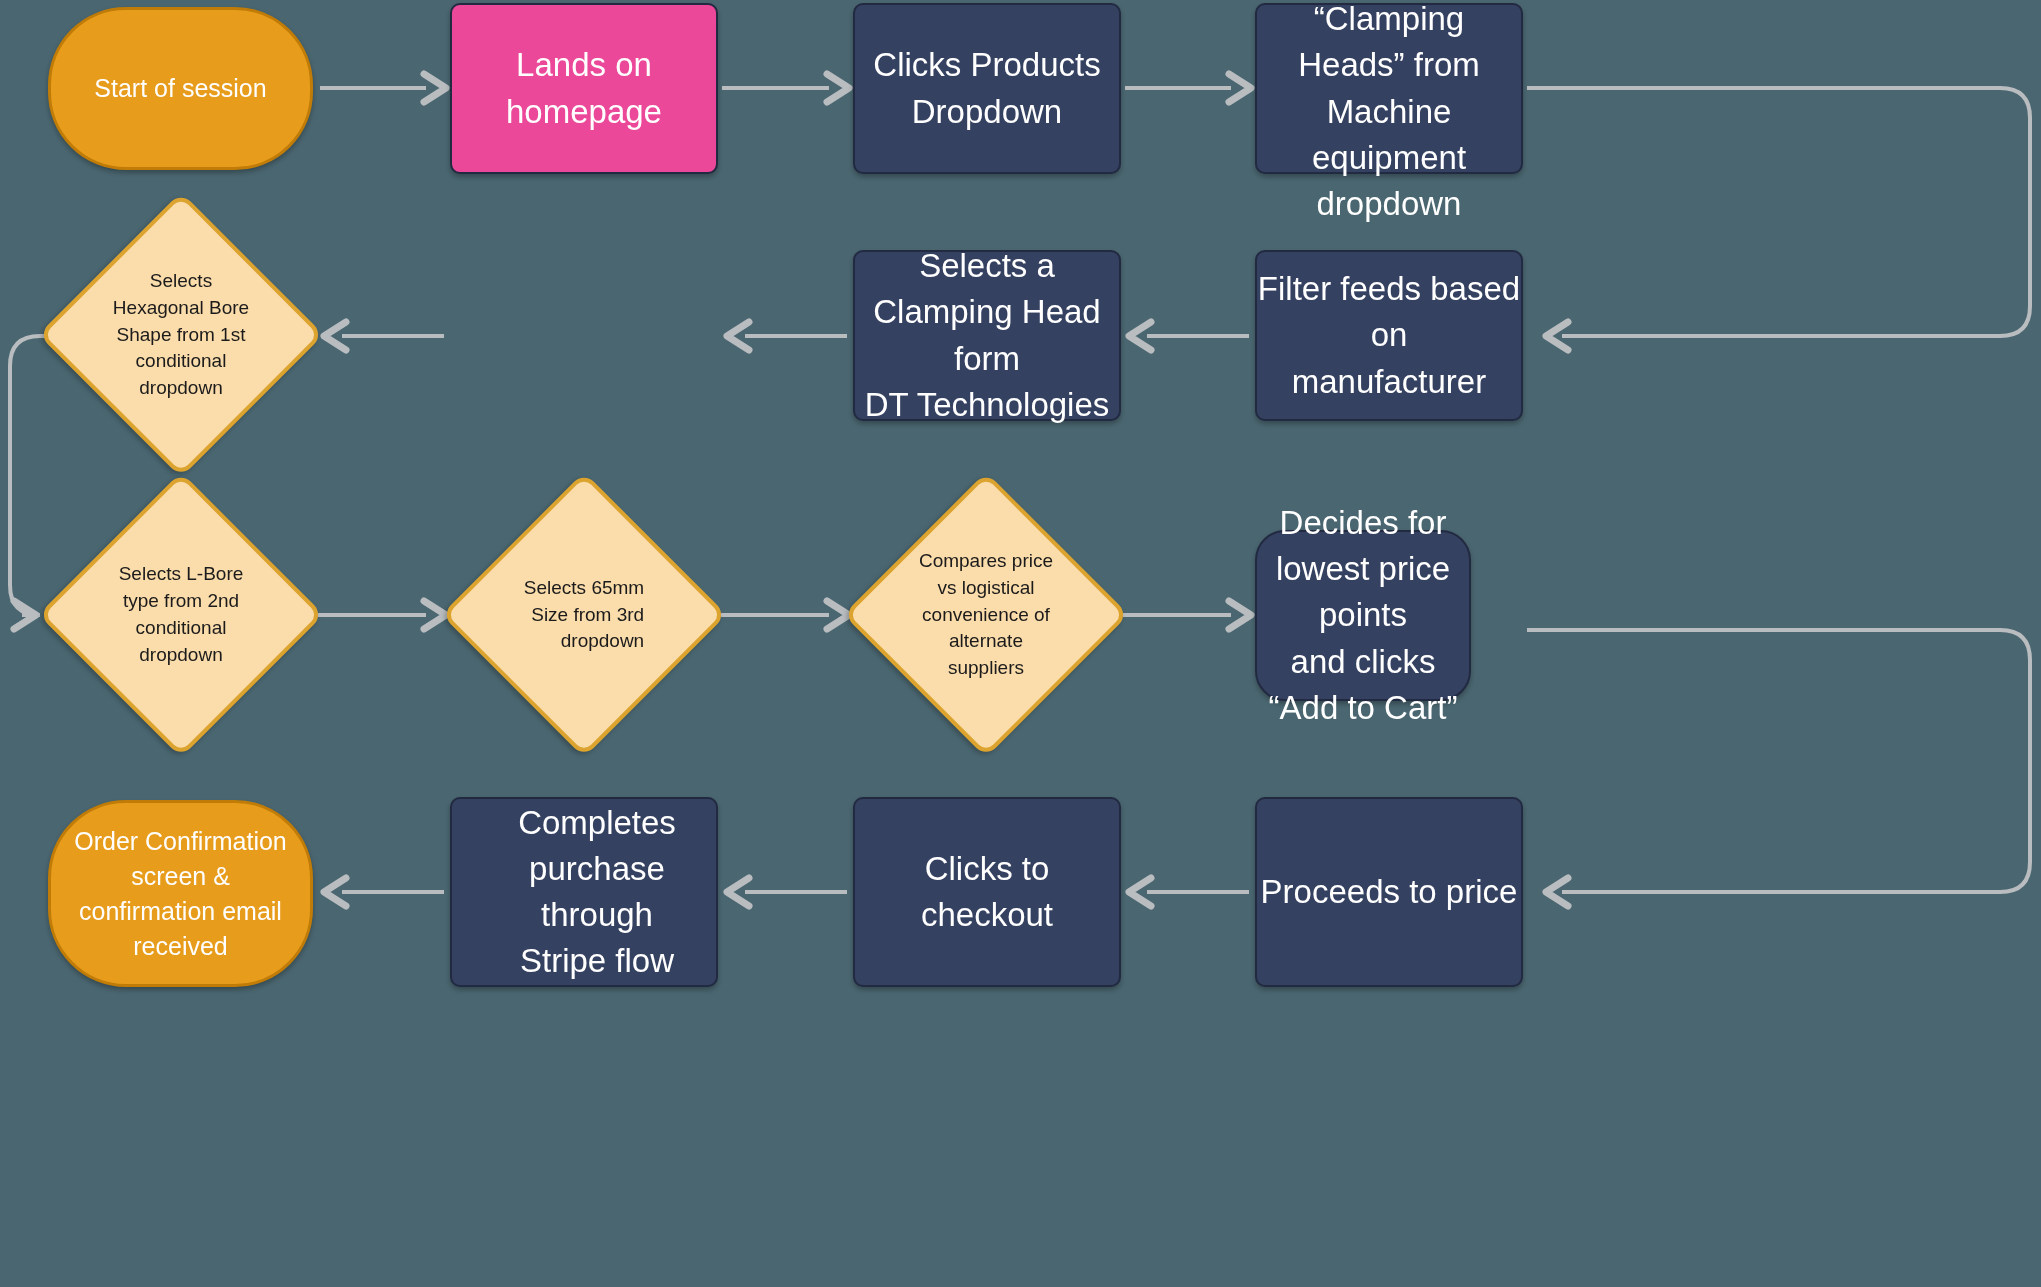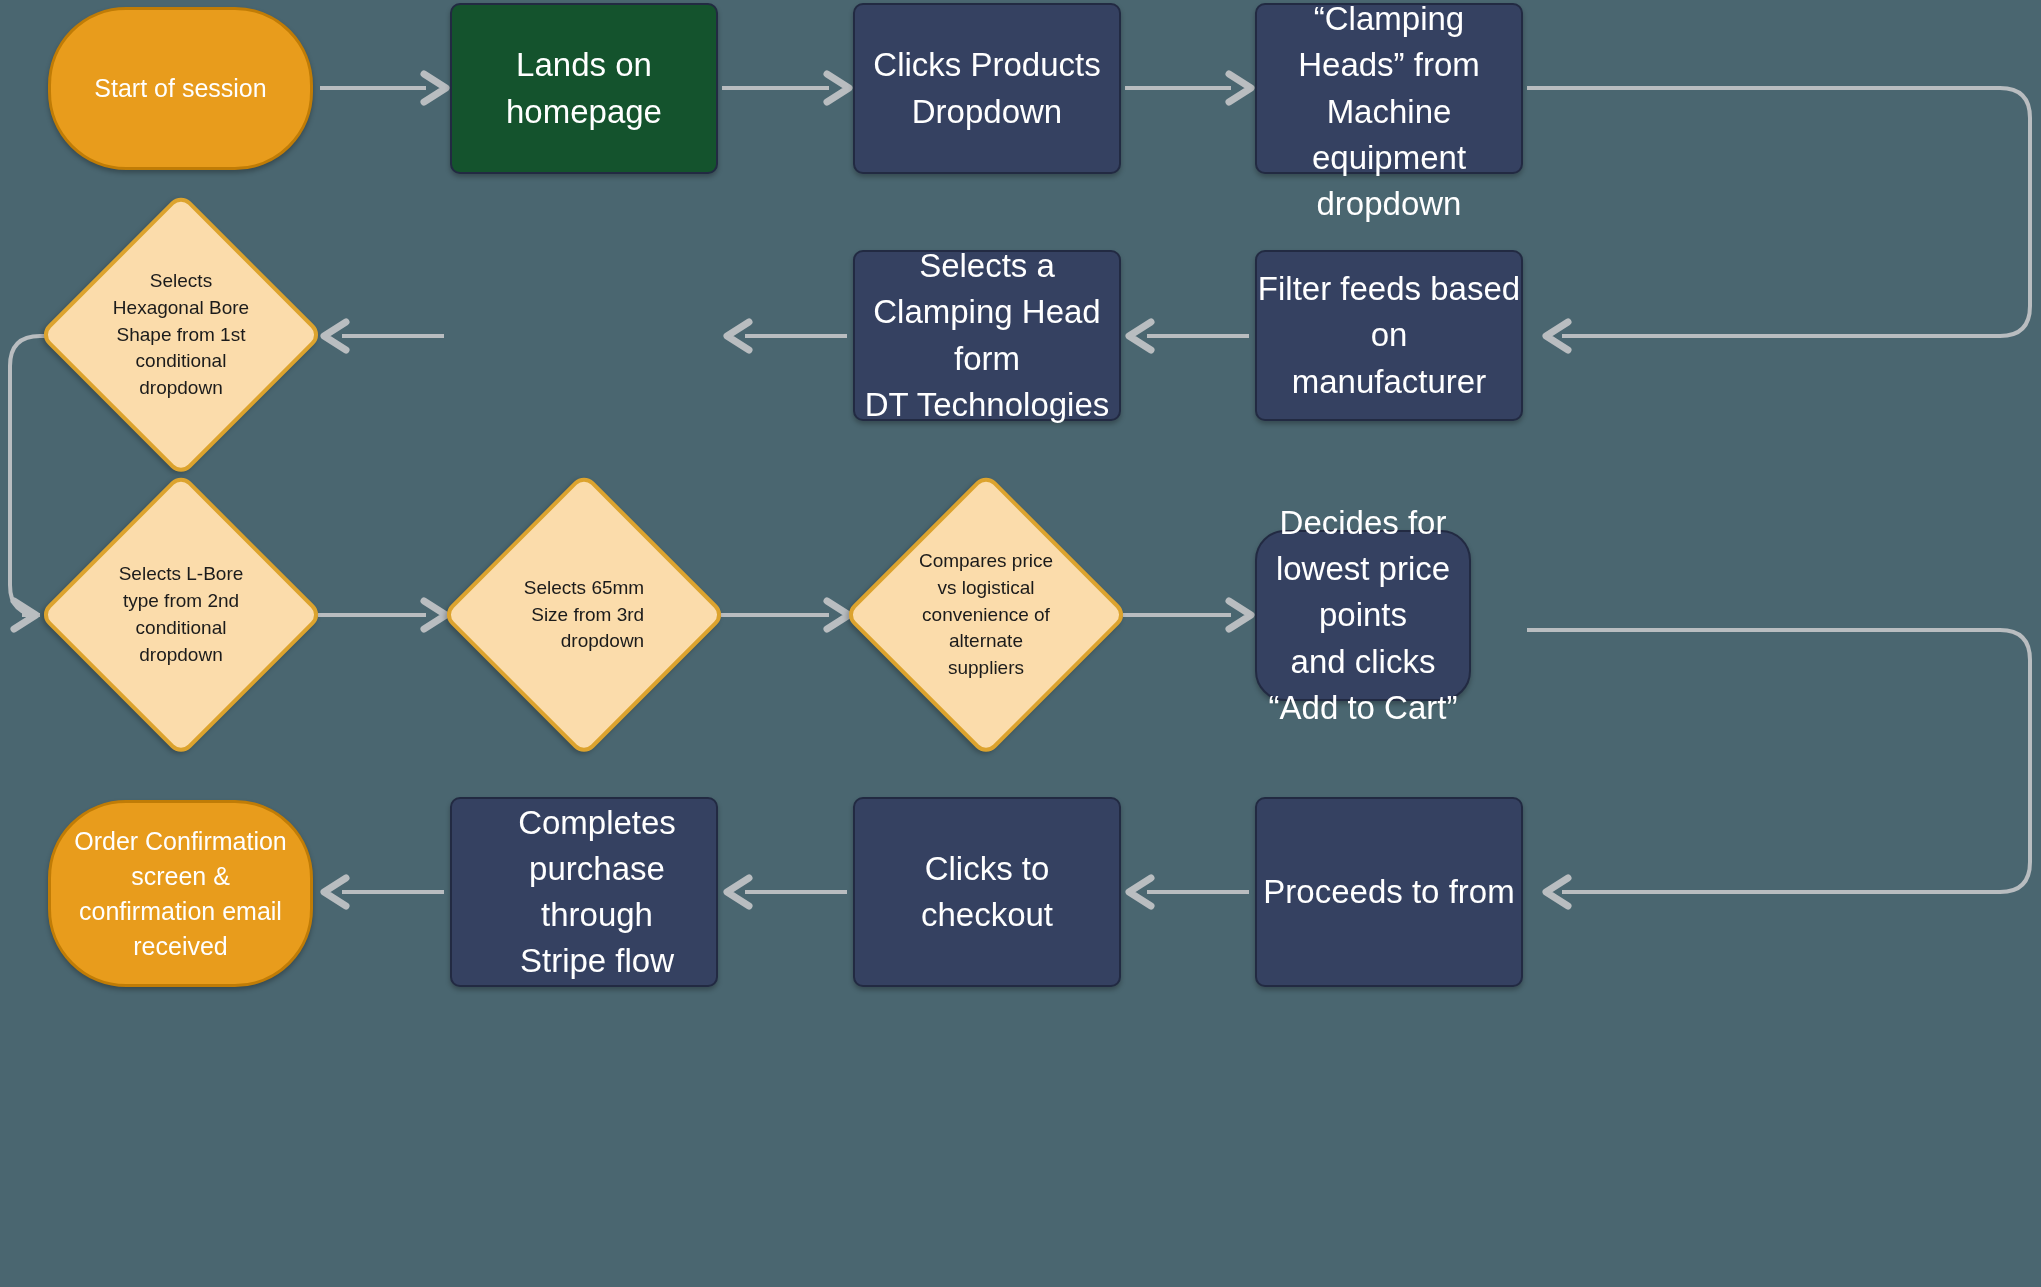--- a/index.html
+++ b/index.html
@@ -165,21 +165,21 @@
     <g>
       <path d="M 444 892 L 342 892" stroke="#b9bdc0" stroke-width="4" fill="none"></path>
       <path d="M 346 878 L 324 892 L 346 906" stroke="#b9bdc0" stroke-width="7" fill="none" stroke-linecap="round" stroke-linejoin="round"></path>
     </g>
   </svg>
 
   <div class="node terminator" style="left: 48px; top: 7px; width: 265px; height: 163px; background: rgb(232, 156, 28); border-color: rgb(192, 124, 6); color: rgb(255, 255, 255);">
     <span class="node-label">Start of session</span>
   </div>
 
-  <div class="node process" style="left: 450px; top: 3px; width: 268px; height: 171px; background: #14532d; border-color: rgb(34, 42, 66); color: rgb(255, 255, 255); text-align: center;">
+  <div class="node process" style="left: 450px; top: 3px; width: 268px; height: 171px; background: #ec4899; border-color: rgb(34, 42, 66); color: rgb(255, 255, 255); text-align: center;">
     <span class="node-label">Lands on homepage</span>
   </div>
 
   <div class="node process" style="left: 853px; top: 3px; width: 268px; height: 171px; background: rgb(53, 65, 97); border-color: rgb(34, 42, 66); color: rgb(255, 255, 255);">
     <span class="node-label">Clicks Products Dropdown</span>
   </div>
 
   <div class="node process" style="left: 1255px; top: 3px; width: 268px; height: 171px; background: rgb(53, 65, 97); border-color: rgb(34, 42, 66); color: rgb(255, 255, 255);">
     <span class="node-label">Selects “Clamping Heads” from
 Machine equipment dropdown</span>
@@ -228,21 +228,21 @@
 alternate
 suppliers</span>
   </div>
 
   <div class="node process" style="left: 1255px; top: 530px; width: 216px; height: 171px; background: rgb(53, 65, 97); border-color: rgb(34, 42, 66); color: rgb(255, 255, 255); border-radius: 30px;">
     <span class="node-label">Decides for lowest price points
 and clicks “Add to Cart”</span>
   </div>
 
   <div class="node process" style="left: 1255px; top: 797px; width: 268px; height: 190px; background: rgb(53, 65, 97); border-color: rgb(34, 42, 66); color: rgb(255, 255, 255);">
-    <span class="node-label">Proceeds to from</span>
+    <span class="node-label">Proceeds to price</span>
   </div>
 
   <div class="node process" style="left: 853px; top: 797px; width: 268px; height: 190px; background: rgb(53, 65, 97); border-color: rgb(34, 42, 66); color: rgb(255, 255, 255);">
     <span class="node-label">Clicks to checkout</span>
   </div>
 
   <div class="node process" style="left: 450px; top: 797px; width: 268px; height: 190px; background: rgb(53, 65, 97); border-color: rgb(34, 42, 66); color: rgb(255, 255, 255); padding-left: 26px;">
     <span class="node-label">Completes purchase through
 Stripe flow</span>
   </div>

